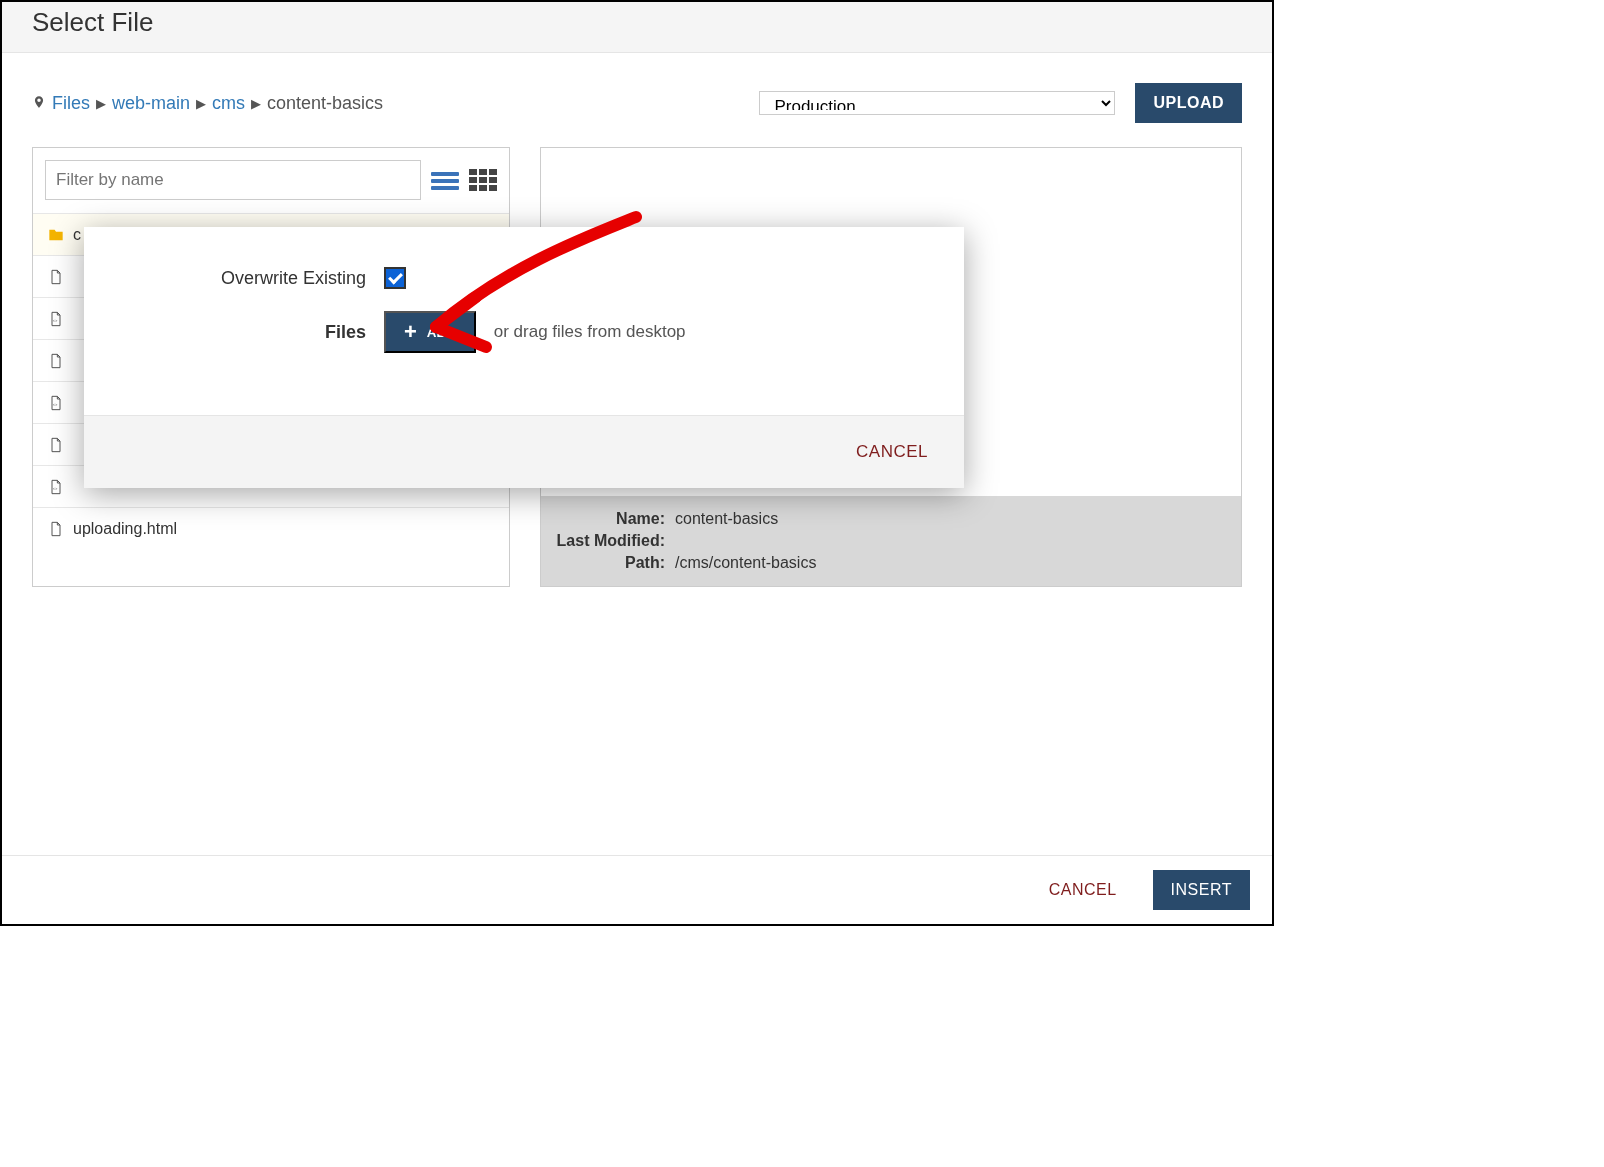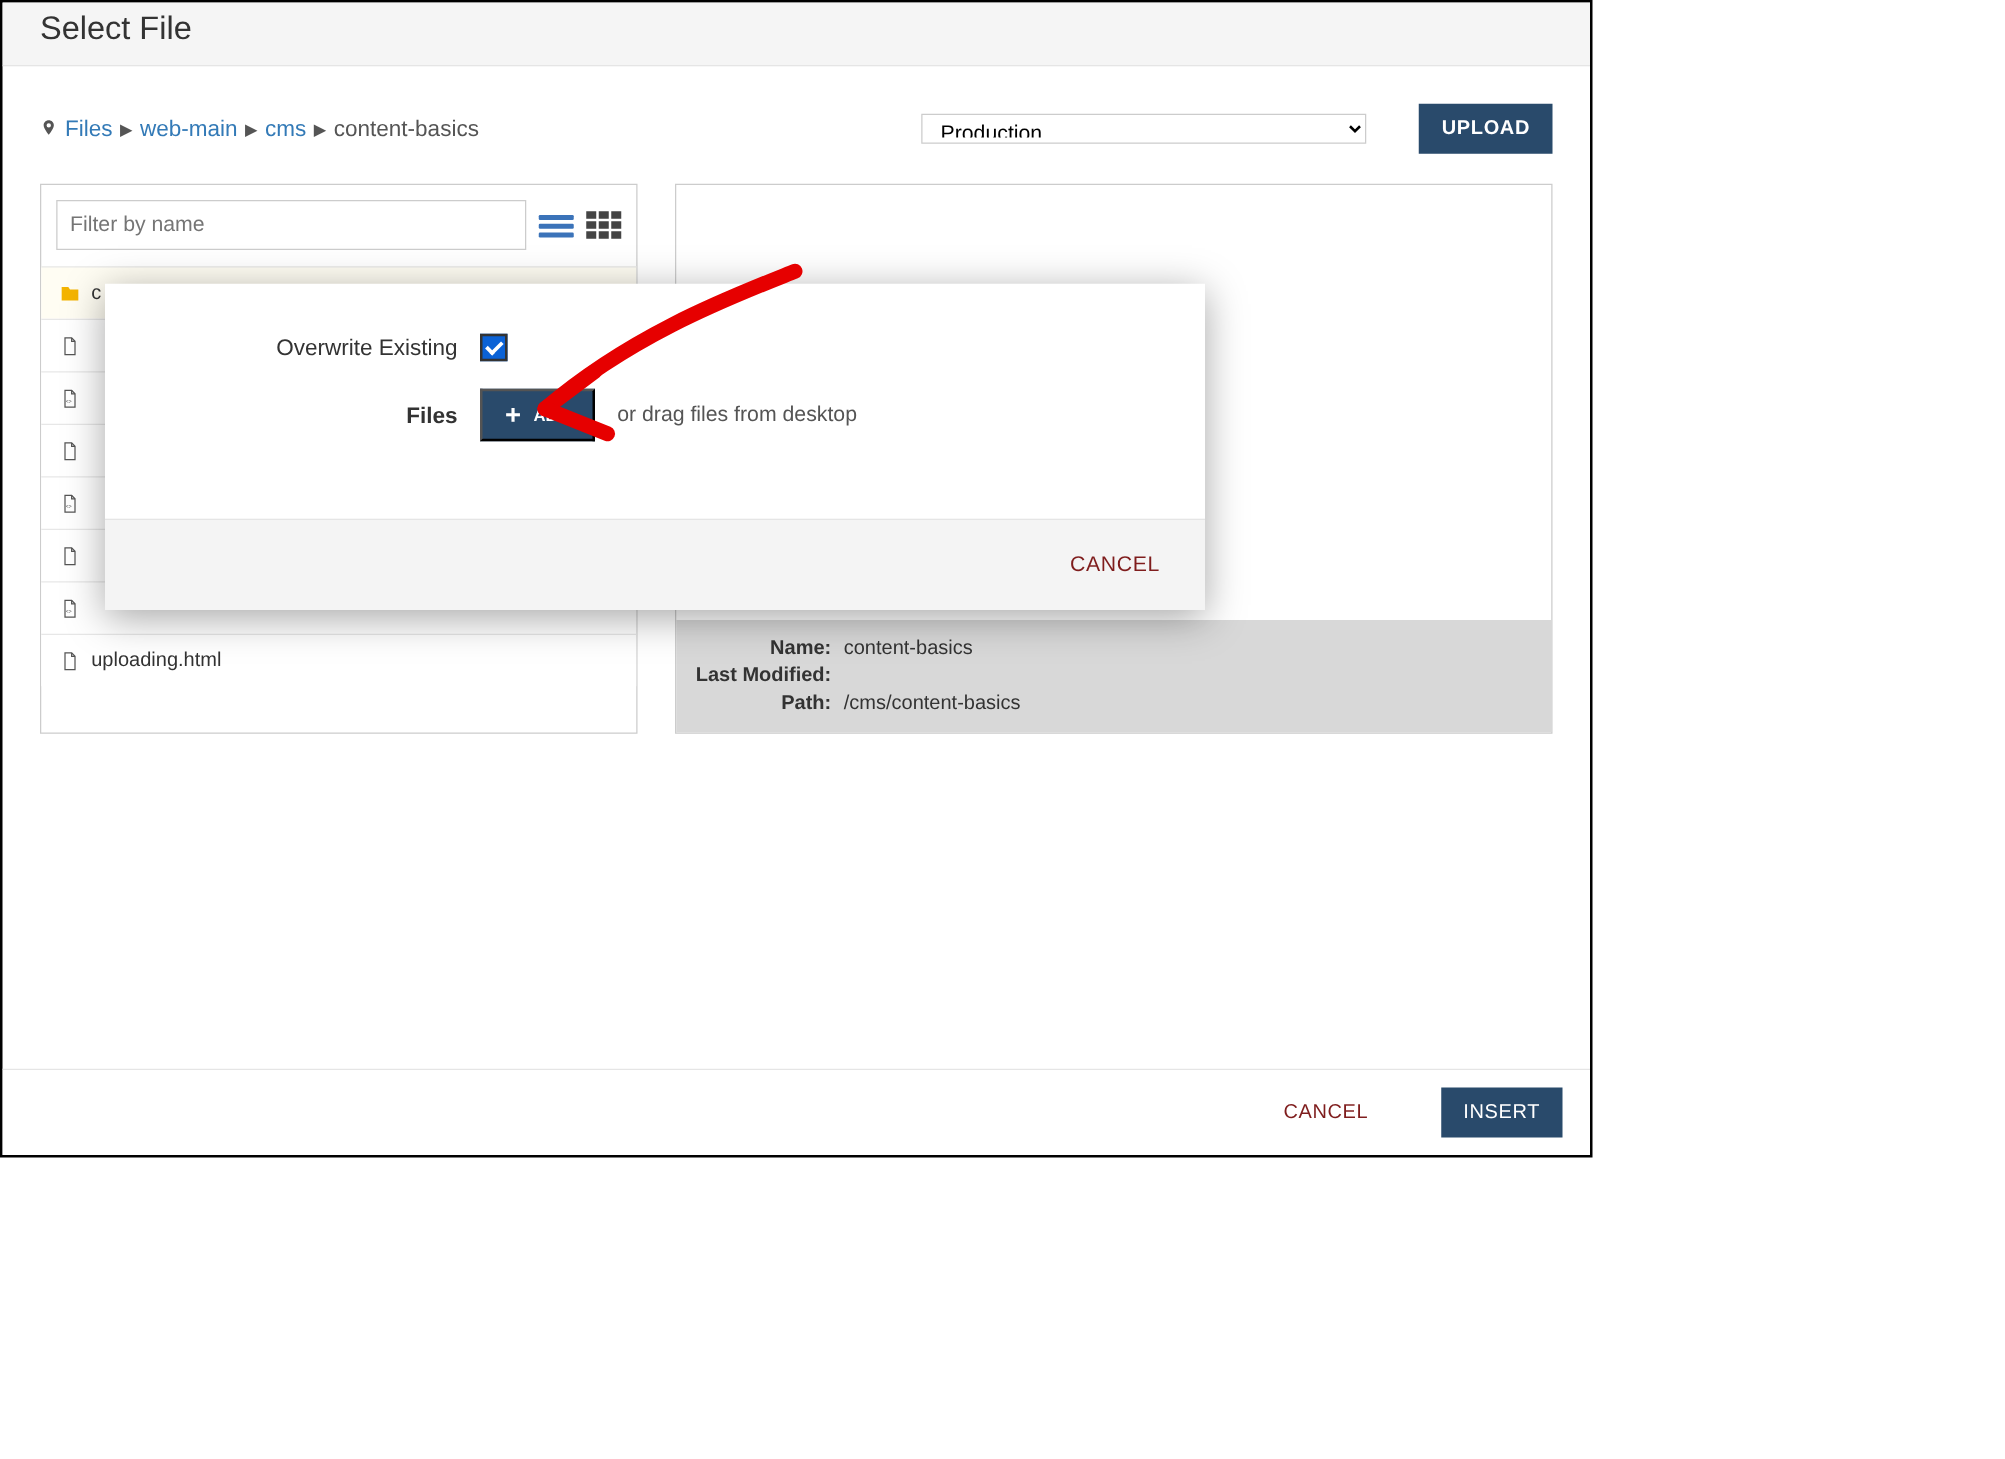--- a/index.html
+++ b/index.html
@@ -38,21 +38,20 @@
 
 .env-select {
   width: 356px; height: 24px; border: 1px solid #ccc; padding: 4px 10px;
   font-size: 17px; background: #fff;
 }
 .btn {
   display: inline-flex; align-items: center; justify-content: center;
   border: 0; padding: 0 18px; height: 40px;
   font-size: 16px; letter-spacing: 0.5px; font-weight: 500;
   cursor: pointer;
-  margin-left: 22px;
 }
 .btn-primary { background: #294a6b; color: #fff; }
 .btn-primary.upload { font-size: 16px; font-weight: 700; }
 .btn-flat { background: transparent; color: #7f1d1d; text-align: right; }
 .btn-flat:disabled, .btn-disabled { background: #eee; color: #aaa; cursor: default; }
 
 .panels { display: flex; gap: 30px; }
 .left-panel {
   width: 478px; border: 1px solid #ccc; position: relative;
 }

